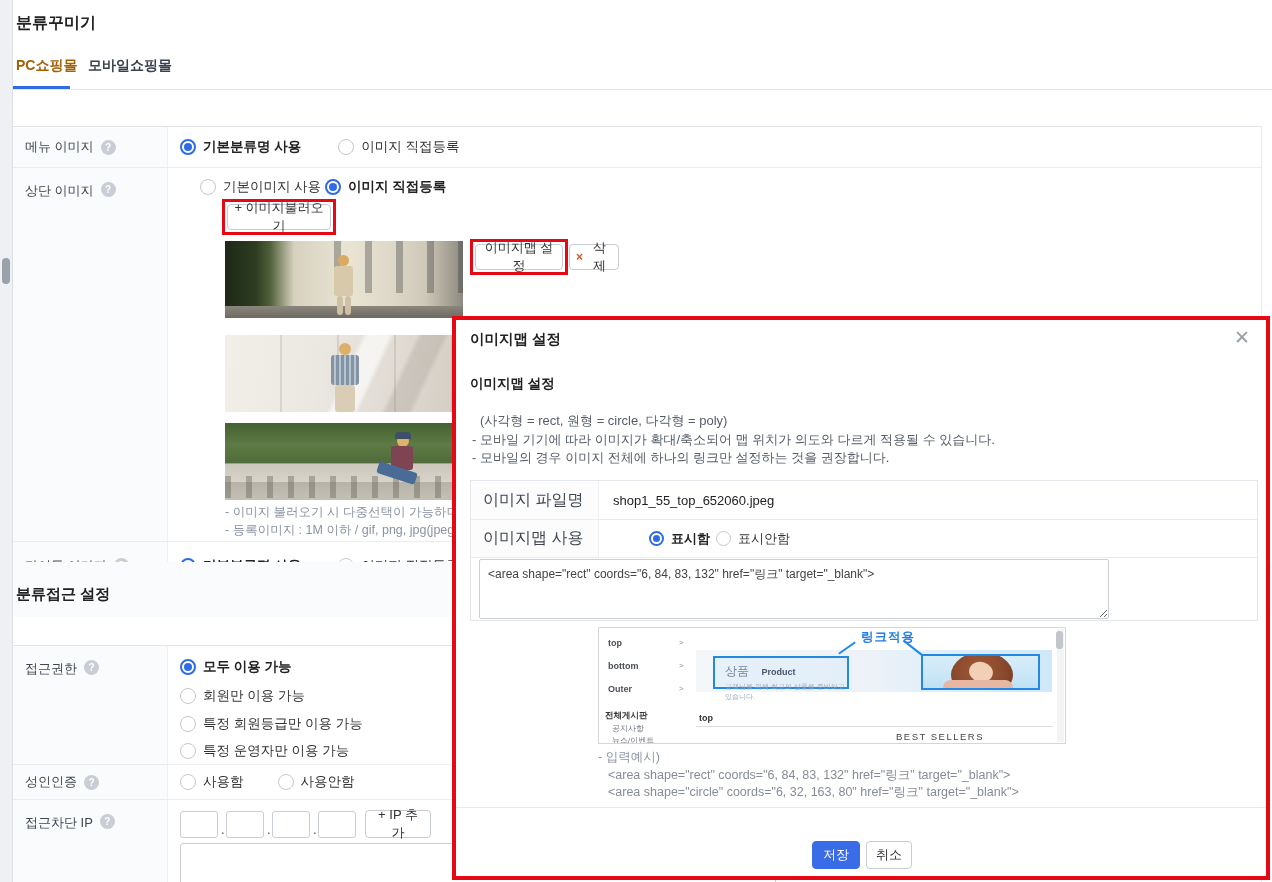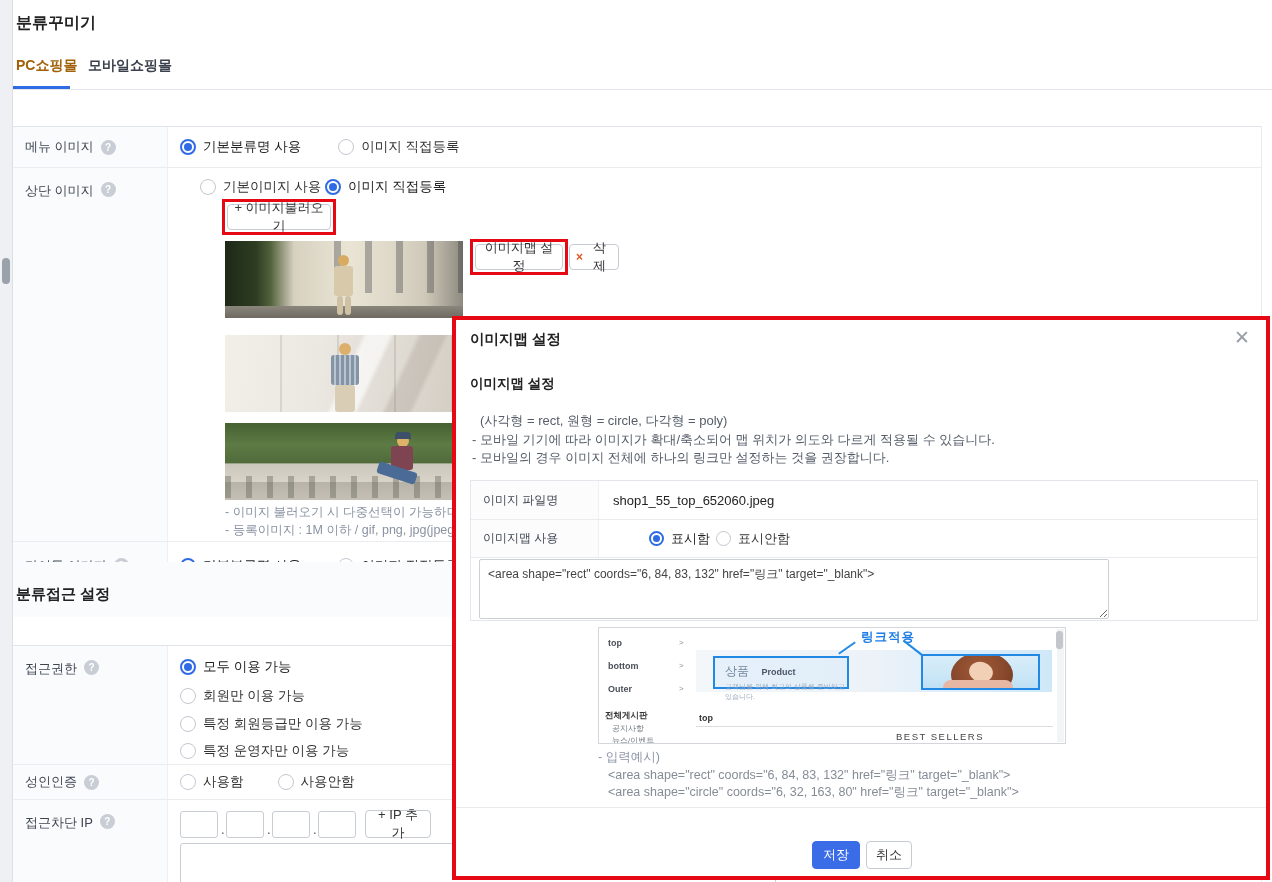--- a/index.html
+++ b/index.html
@@ -28,21 +28,21 @@
   .lbl-cell.top{align-items:flex-start;padding-top:14px;}
   .cnt-cell{flex:1;position:relative;display:flex;align-items:center;padding-left:12px;box-sizing:border-box;}
   .qicon{width:15px;height:15px;flex:none;border-radius:50%;background:#c9cdd5;color:#fff;font-size:10px;line-height:15px;text-align:center;font-weight:700;cursor:pointer;}
 
   
   .opt{display:inline-flex;align-items:center;cursor:pointer;}
   .radio{width:16px;height:16px;flex:none;border-radius:50%;border:1px solid #c3c8d0;background:#fff;box-sizing:border-box;position:relative;}
   .radio.sel{border:2px solid #2f6be4;}
   .radio.sel::after{content:'';position:absolute;inset:2px;border-radius:50%;background:#2f6be4;}
   .opt-lb{margin-left:7px;font-size:13.5px;color:#333;}
-  .opt-lb.b{font-weight:400;color:#222;}
+  .opt-lb.b{font-weight:700;color:#222;}
 
   
   .btn{background:#fff;border:1px solid #c7ccd3;border-radius:4px;font-size:13px;color:#333;display:inline-flex;align-items:center;justify-content:center;box-sizing:border-box;cursor:pointer;position:absolute;font-family:inherit;}
   .xmark{color:#e05426;font-weight:700;margin-right:4px;font-size:12px;}
   .red-box{position:absolute;border:3px solid #e60813;pointer-events:none;box-sizing:border-box;z-index:5;}
 
   
   .img{position:absolute;width:238px;height:77px;overflow:hidden;}
   .img1{background:linear-gradient(90deg,#1d2817 0%,#2e3d22 13%,#50603a 19%,#d7d1c0 29%,#e9e4d4 52%,#ded8c8 70%,#cfc9b9 84%,#8e8a80 100%);}
   .img1 .win{position:absolute;left:85px;top:0;right:0;height:52px;background:repeating-linear-gradient(90deg,rgba(38,41,48,0) 0 24px,rgba(38,41,48,.45) 24px 31px);opacity:.7;}
@@ -67,21 +67,21 @@
 
   
   .modal{position:absolute;left:452px;top:316px;width:818px;height:564px;background:#fff;border:4px solid #e60813;box-sizing:border-box;z-index:10;}
   .m-title{position:absolute;left:14px;top:10px;font-size:14.5px;font-weight:700;color:#222;}
   .m-close{position:absolute;right:16px;top:6px;font-size:19px;color:#9aa0a8;font-weight:300;cursor:pointer;}
   .m-sec{position:absolute;left:14px;top:55px;font-size:13.5px;font-weight:700;color:#222;}
   .m-desc{position:absolute;left:16px;font-size:13px;color:#555d68;white-space:nowrap;}
   .m-tbl{position:absolute;left:14px;top:160px;width:788px;border:1px solid #e3e6ea;box-sizing:border-box;}
   .m-row{display:flex;border-bottom:1px solid #e9ebef;}
   .m-row:last-child{border-bottom:none;}
-  .m-lbl{width:128px;flex:none;background:#fcfcfd;border-right:1px solid #eef0f3;display:flex;align-items:center;padding-left:12px;box-sizing:border-box;font-size:12px;color:#3f4652;}
+  .m-lbl{width:128px;flex:none;background:#fcfcfd;border-right:1px solid #eef0f3;display:flex;align-items:center;padding-left:12px;box-sizing:border-box;font-size:16px;color:#3f4652;}
   .m-val{flex:1;display:flex;align-items:center;padding-left:14px;font-size:13px;color:#222;position:relative;}
   .src-ta{margin:7px 0;width:612px;height:46px;border:1px solid #ccd0d6;border-radius:2px;font-size:12px;color:#444;font-family:inherit;padding:6px 8px;resize:vertical;}
 
   
   .pv{position:absolute;left:142px;top:307px;width:468px;height:117px;border:1px solid #d3d6da;background:#fff;box-sizing:border-box;overflow:hidden;}
   .pv-menu{position:absolute;left:9px;font-size:9px;font-weight:700;color:#4a4f57;}
   .pv-arrow{position:absolute;left:80px;font-size:8px;color:#8a8f96;}
   .pv-board{position:absolute;left:6px;top:82px;font-size:8.5px;font-weight:700;color:#333;}
   .pv-bitem{position:absolute;left:13px;font-size:8px;color:#757b84;}
   .pv-banner{position:absolute;left:97px;top:22px;width:356px;height:42px;background:linear-gradient(90deg,#f4f7fa 0%,#ecf2f8 50%,#ddeefb 72%,#cfe8f7 100%);}
@@ -140,21 +140,21 @@
       </label>
     </div>
   </div>
 
   <div class="row r-right" style="top:140px;height:374px;gap:20px;">
     <div class="lbl-cell top">
       <span>상단 이미지</span>
       <span class="qicon">?</span>
     </div>
     <div class="cnt-cell" style="display:block;">
-      <label class="opt" style="position:absolute;left:12px;top:10px;">
+      <label class="opt" style="position:absolute;left:12px;top:10px;font-family:Liberation Serif, serif;">
         <span class="radio"></span>
         <span class="opt-lb">기본이미지 사용</span>
       </label>
       <label class="opt" style="position:absolute;left:137px;top:10px;">
         <span class="radio sel"></span>
         <span class="opt-lb b">이미지 직접등록</span>
       </label>
 
       <button class="btn" style="left:39px;top:36px;width:104px;height:26px;">+ 이미지불러오기</button>
       <div class="red-box" style="left:34px;top:31px;width:114px;height:36px;"></div>

